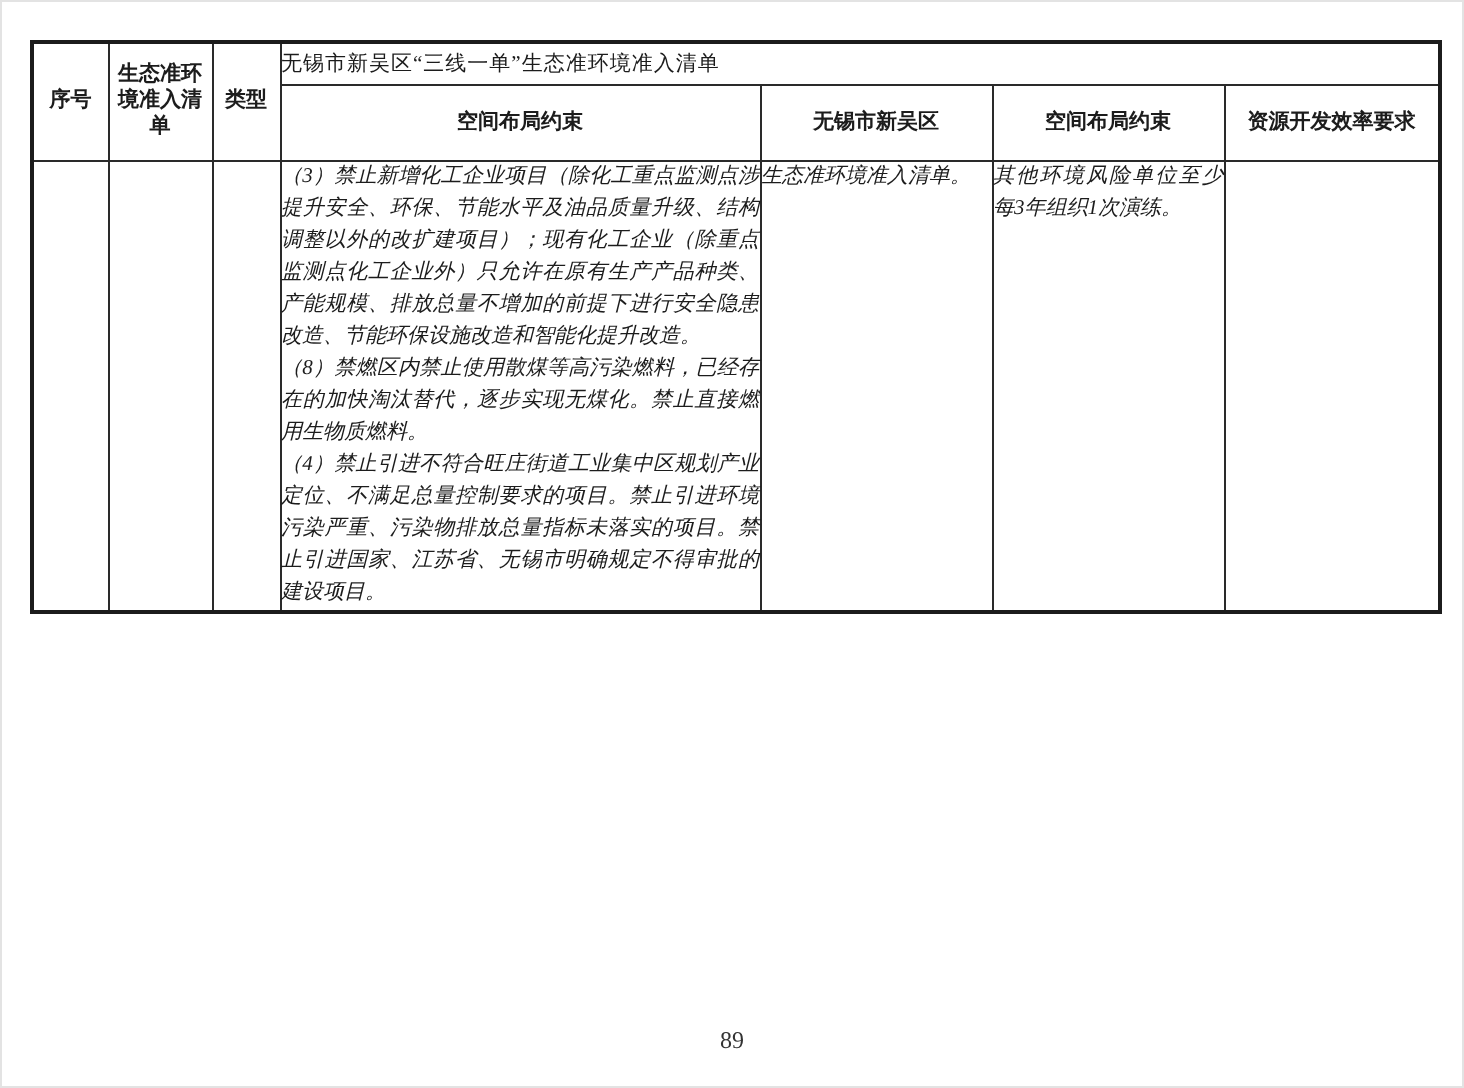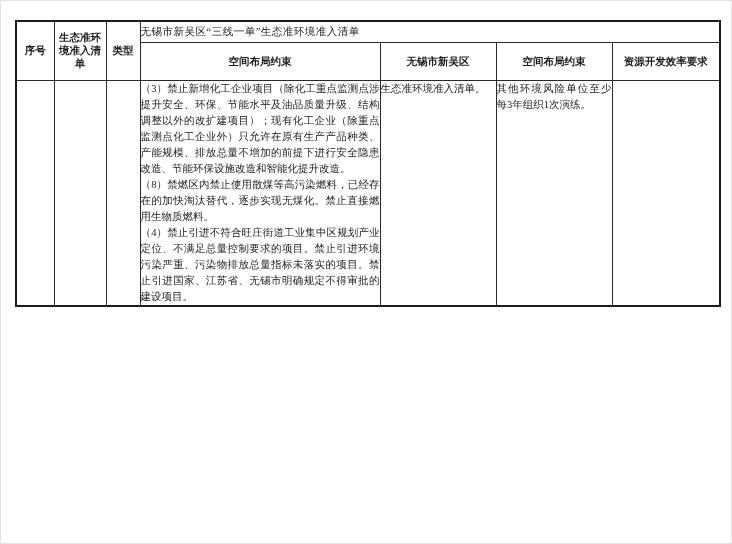--- a/index.html
+++ b/index.html
@@ -59,20 +59,21 @@
     font-weight: normal;
     font-size: 11px;
     letter-spacing: 0.5px;
     padding: 2px 4px;
   }
   td.body-cell {
     vertical-align: top;
     text-align: justify;
     line-height: 16px;
     padding: 3px 5px;
+    font-style: italic;
   }
   td.body-cell p {
     margin: 0;
     text-align: justify;
   }
   td.cell-pollutant, td.cell-risk {
     padding: 3px 6px;
   }
   .page-number {
     position: absolute;
@@ -121,14 +122,15 @@
           <p>（8）禁燃区内禁止使用散煤等高污染燃料，已经存在的加快淘汰替代，逐步实现无煤化。禁止直接燃用生物质燃料。</p>
           <p>（4）禁止引进不符合旺庄街道工业集中区规划产业定位、不满足总量控制要求的项目。禁止引进环境污染严重、污染物排放总量指标未落实的项目。禁止引进国家、江苏省、无锡市明确规定不得审批的建设项目。</p>
         </td>
         <td class="body-cell cell-pollutant">生态准环境准入清单。</td>
         <td class="body-cell cell-risk">其他环境风险单位至少每3年组织1次演练。</td>
         <td class="body-cell"></td>
       </tr>
     </tbody>
   </table>
 
+  <div class="page-number">89</div>
 
 </div>
 
 </body></html>

